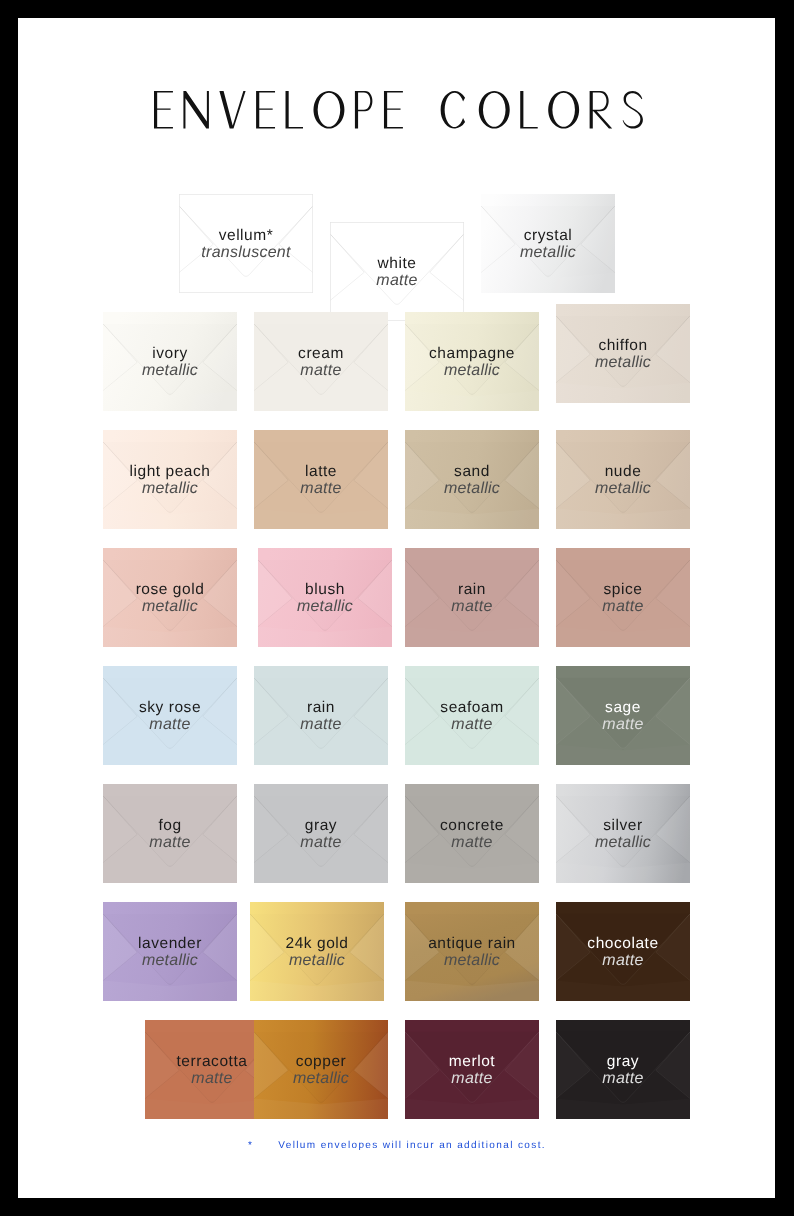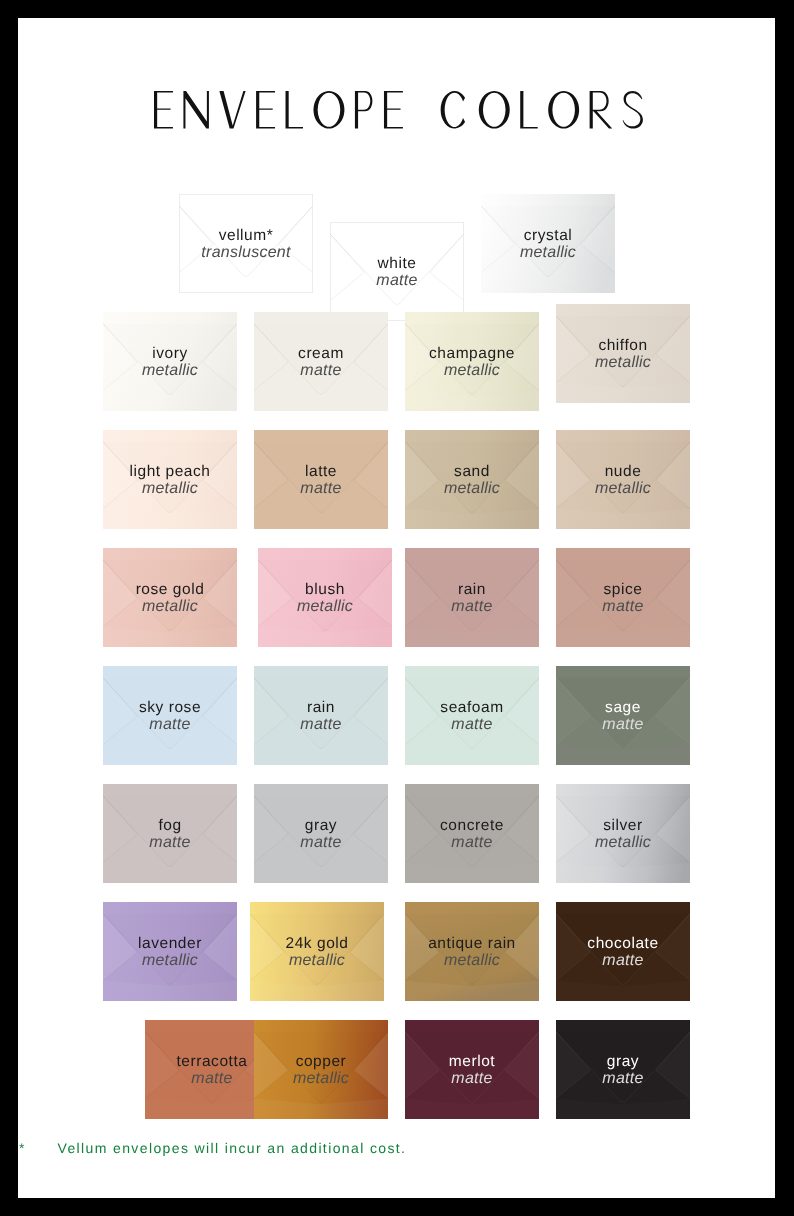--- a/index.html
+++ b/index.html
@@ -30,22 +30,22 @@
   .env.outline .fside,.env.outline .fflap,.env.outline .fbot{fill:none;}
   .env.outline .pside,.env.outline .pflap{stroke:rgba(0,0,0,0.105);}
   .env .labels{position:absolute;left:0;top:0;width:134px;height:99px;
      display:flex;flex-direction:column;align-items:center;justify-content:center;}
   .env .nm{font-size:15.5px;letter-spacing:0.55px;line-height:16px;color:#1b1b1b;white-space:nowrap;}
   .env .fin{font-size:16px;font-style:italic;line-height:14px;color:#4d4d4d;
             letter-spacing:0.25px;margin-top:2px;white-space:nowrap;}
   .env.dark .nm{color:#ffffff;}
   .env.dark .fin{color:#dcdcdc;}
 
-  .footnote{position:absolute;left:0;top:1122px;width:757px;
-            font-size:14px;letter-spacing:1.38px;color:#15803d;white-space:pre;
+  .footnote{position:absolute;left:0;top:1122px;width:757px;text-align:center;
+            font-size:10px;letter-spacing:1.38px;color:#1d4ed8;white-space:pre;
             text-indent:1px;}
 </style>
 </head>
 <body>
 
 <div class="frame">
   <div class="page">
     <div class="title">
 
       <svg class="titlesvg" viewBox="0 0 1343 100" preserveAspectRatio="none">

